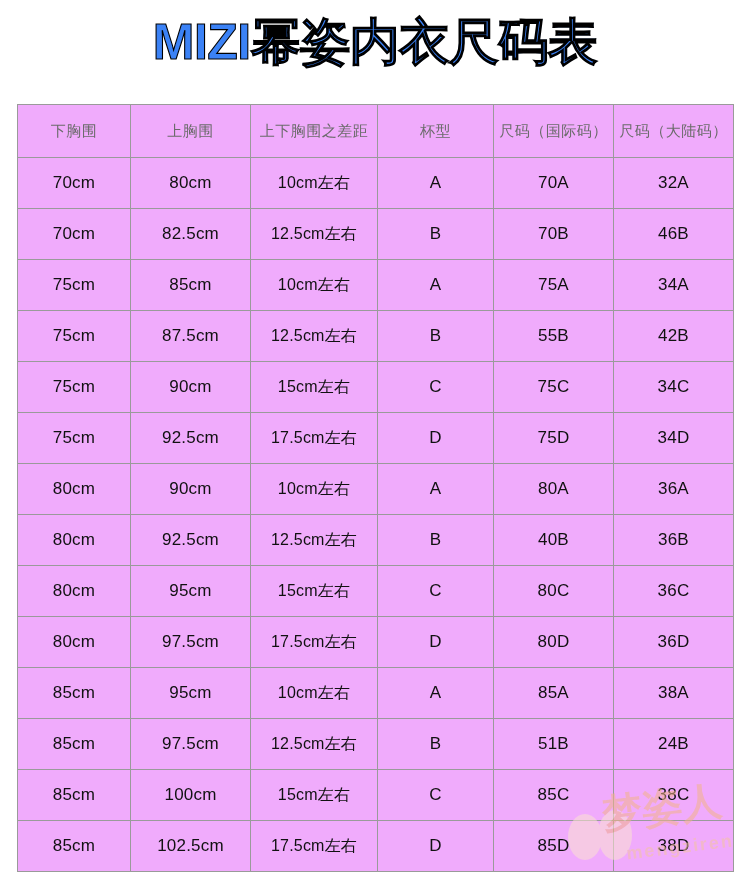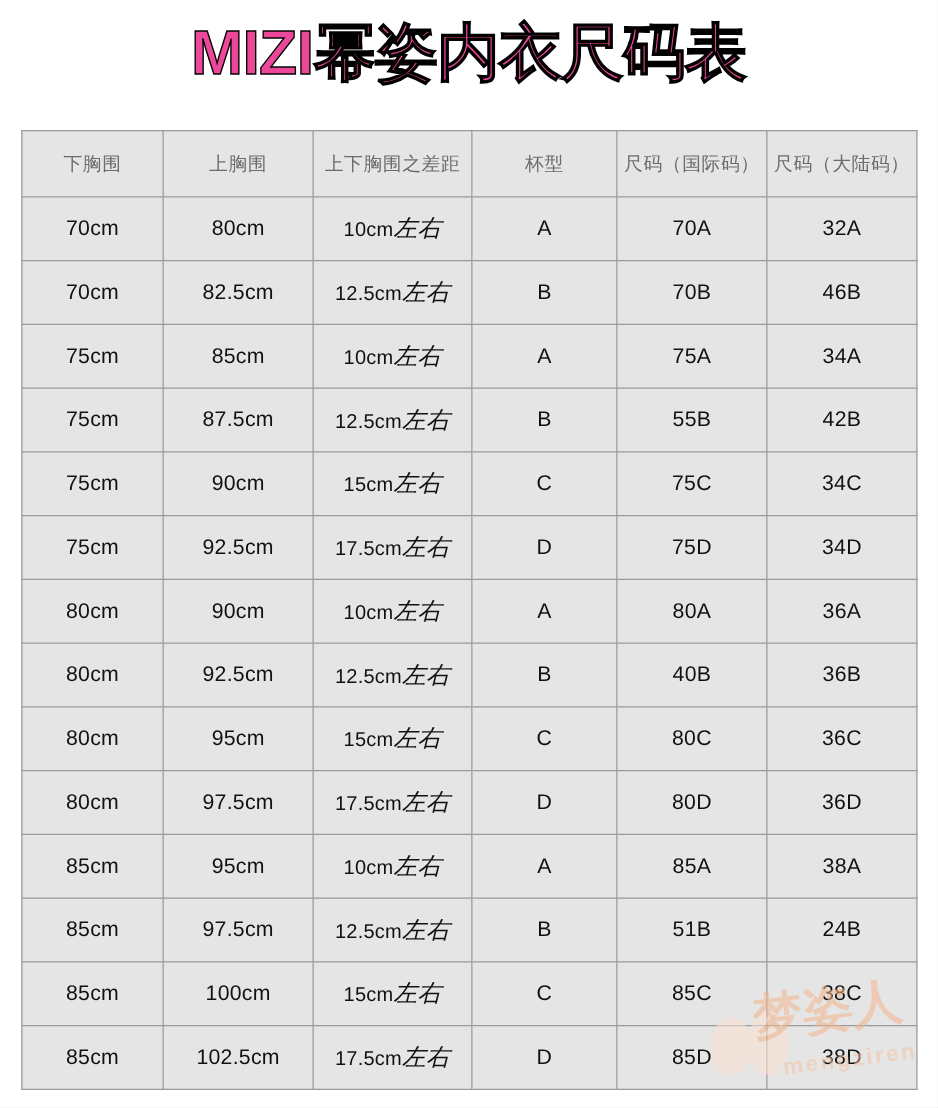--- a/index.html
+++ b/index.html
@@ -20,38 +20,38 @@
   .title {
     position: absolute;
     left: 0;
     top: 10px;
     width: 750px;
     text-align: center;
     font-family: "Liberation Sans", "DejaVu Sans", sans-serif;
     font-size: 50px;
     line-height: 64px;
     font-weight: 700;
-    color: #ec4899;
+    color: #3b82f6;
     letter-spacing: -0.5px;
     -webkit-text-stroke: 1.1px #000000;
     white-space: nowrap;
   }
 
   
   .table-wrap {
     position: absolute;
     left: 17px;
     top: 104px;
     width: 716px;
   }
   table.size-table {
     width: 716px;
     border-collapse: collapse;
     table-layout: fixed;
-    background: #e5e5e5;
+    background: #f0abfc;
   }
   table.size-table td,
   table.size-table th {
     border: 1px solid #9a9a9a;
     padding: 0;
     text-align: center;
     vertical-align: middle;
     font-weight: 400;
     background: transparent;
   }
@@ -66,22 +66,21 @@
     height: 50px;
     font-size: 17px;
     color: #111111;
     letter-spacing: 0.2px;
   }
   tbody td.cjk-mix {
     font-size: 16px;
   }
   tbody td .unit-cjk {
     font-family: "Liberation Serif", "DejaVu Serif", serif;
-    font-style: italic;
-    font-size: 19px;
+    font-size: 16px;
   }
 
   
   col.c0 { width: 113px; }
   col.c1 { width: 120px; }
   col.c2 { width: 127px; }
   col.c3 { width: 116px; }
   col.c4 { width: 120px; }
   col.c5 { width: 120px; }
 

